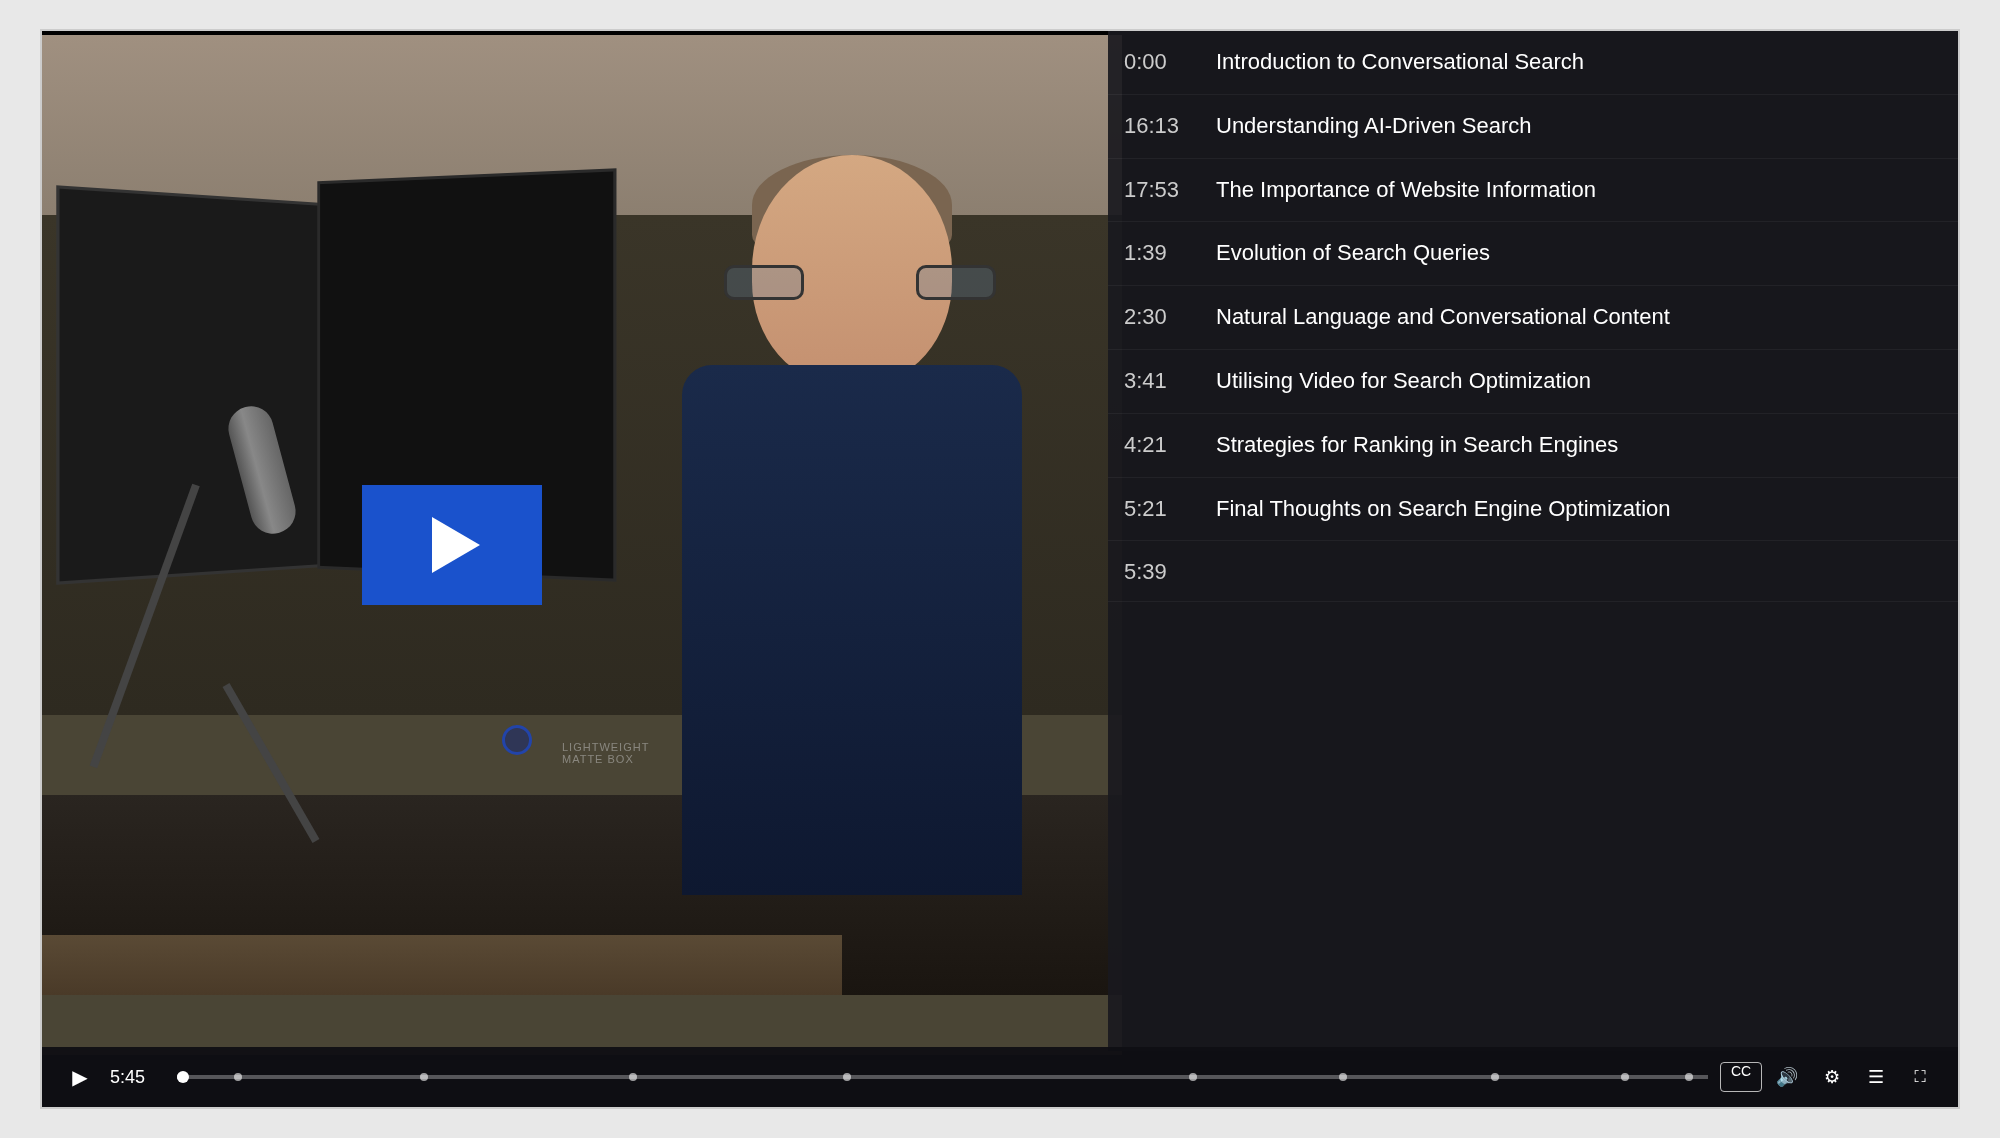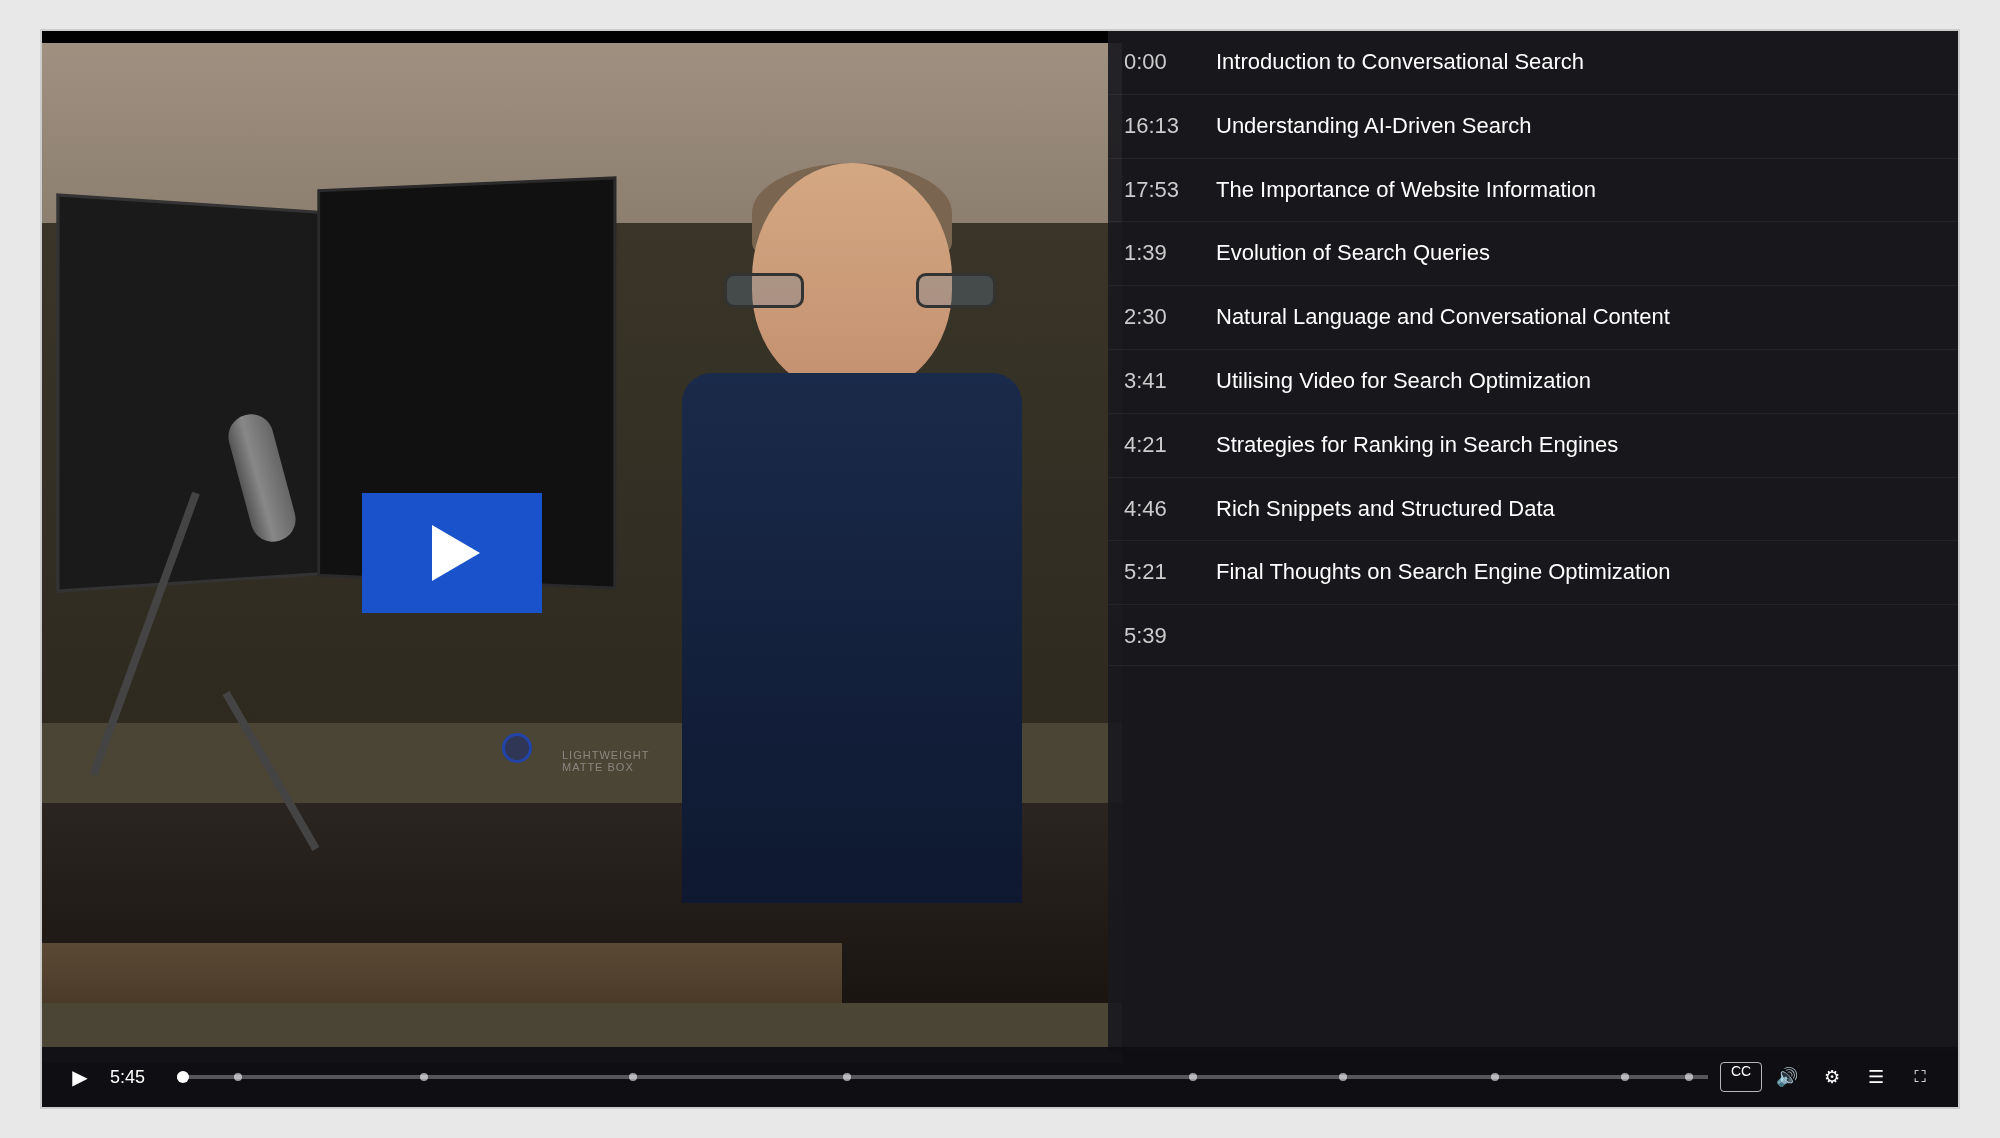--- a/index.html
+++ b/index.html
@@ -18,21 +18,21 @@
       height: 1080px;
       position: relative;
       background: #000;
       border: 2px solid #ccc;
       overflow: hidden;
     }
 
     
     .video-area {
       position: absolute;
-      top: 12px;
+      top: 4px;
       left: 0;
       width: 1080px;
       height: 1020px;
       background: #4a4535;
       overflow: hidden;
     }
 
     
     .studio-bg {
       position: absolute;
@@ -446,24 +446,20 @@
       <span class="chapter-time">2:30</span>
       <span class="chapter-title">Natural Language and Conversational Content</span>
     </div>
     <div class="chapter-item">
       <span class="chapter-time">3:41</span>
       <span class="chapter-title">Utilising Video for Search Optimization</span>
     </div>
     <div class="chapter-item">
       <span class="chapter-time">4:21</span>
       <span class="chapter-title">Strategies for Ranking in Search Engines</span>
-    </div>
-    <div class="chapter-item">
-      <span class="chapter-time">4:46</span>
-      <span class="chapter-title">Rich Snippets and Structured Data</span>
     </div>
     <div class="chapter-item">
       <span class="chapter-time">5:21</span>
       <span class="chapter-title">Final Thoughts on Search Engine Optimization</span>
     </div>
     <div class="chapter-item">
       <span class="chapter-time">5:39</span>
     </div>
   </div>
 

